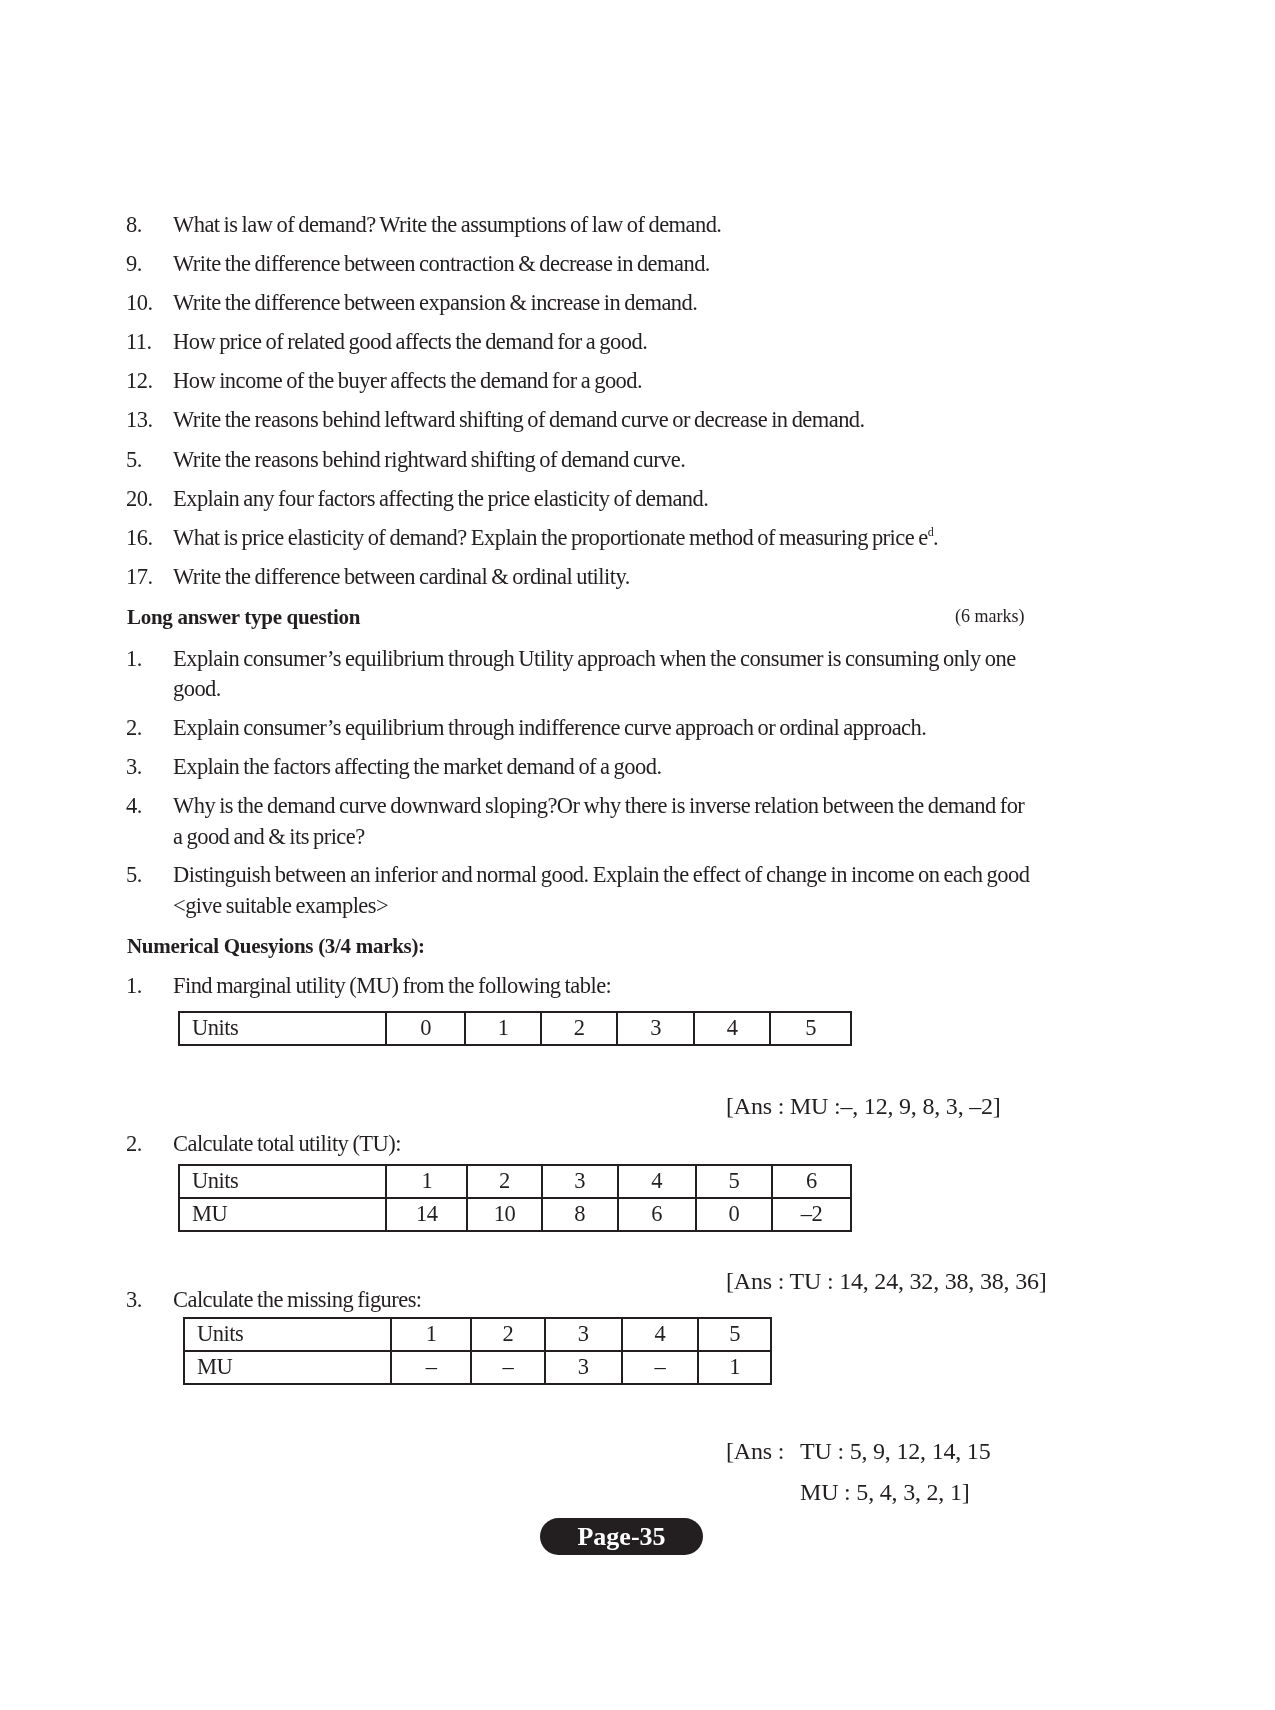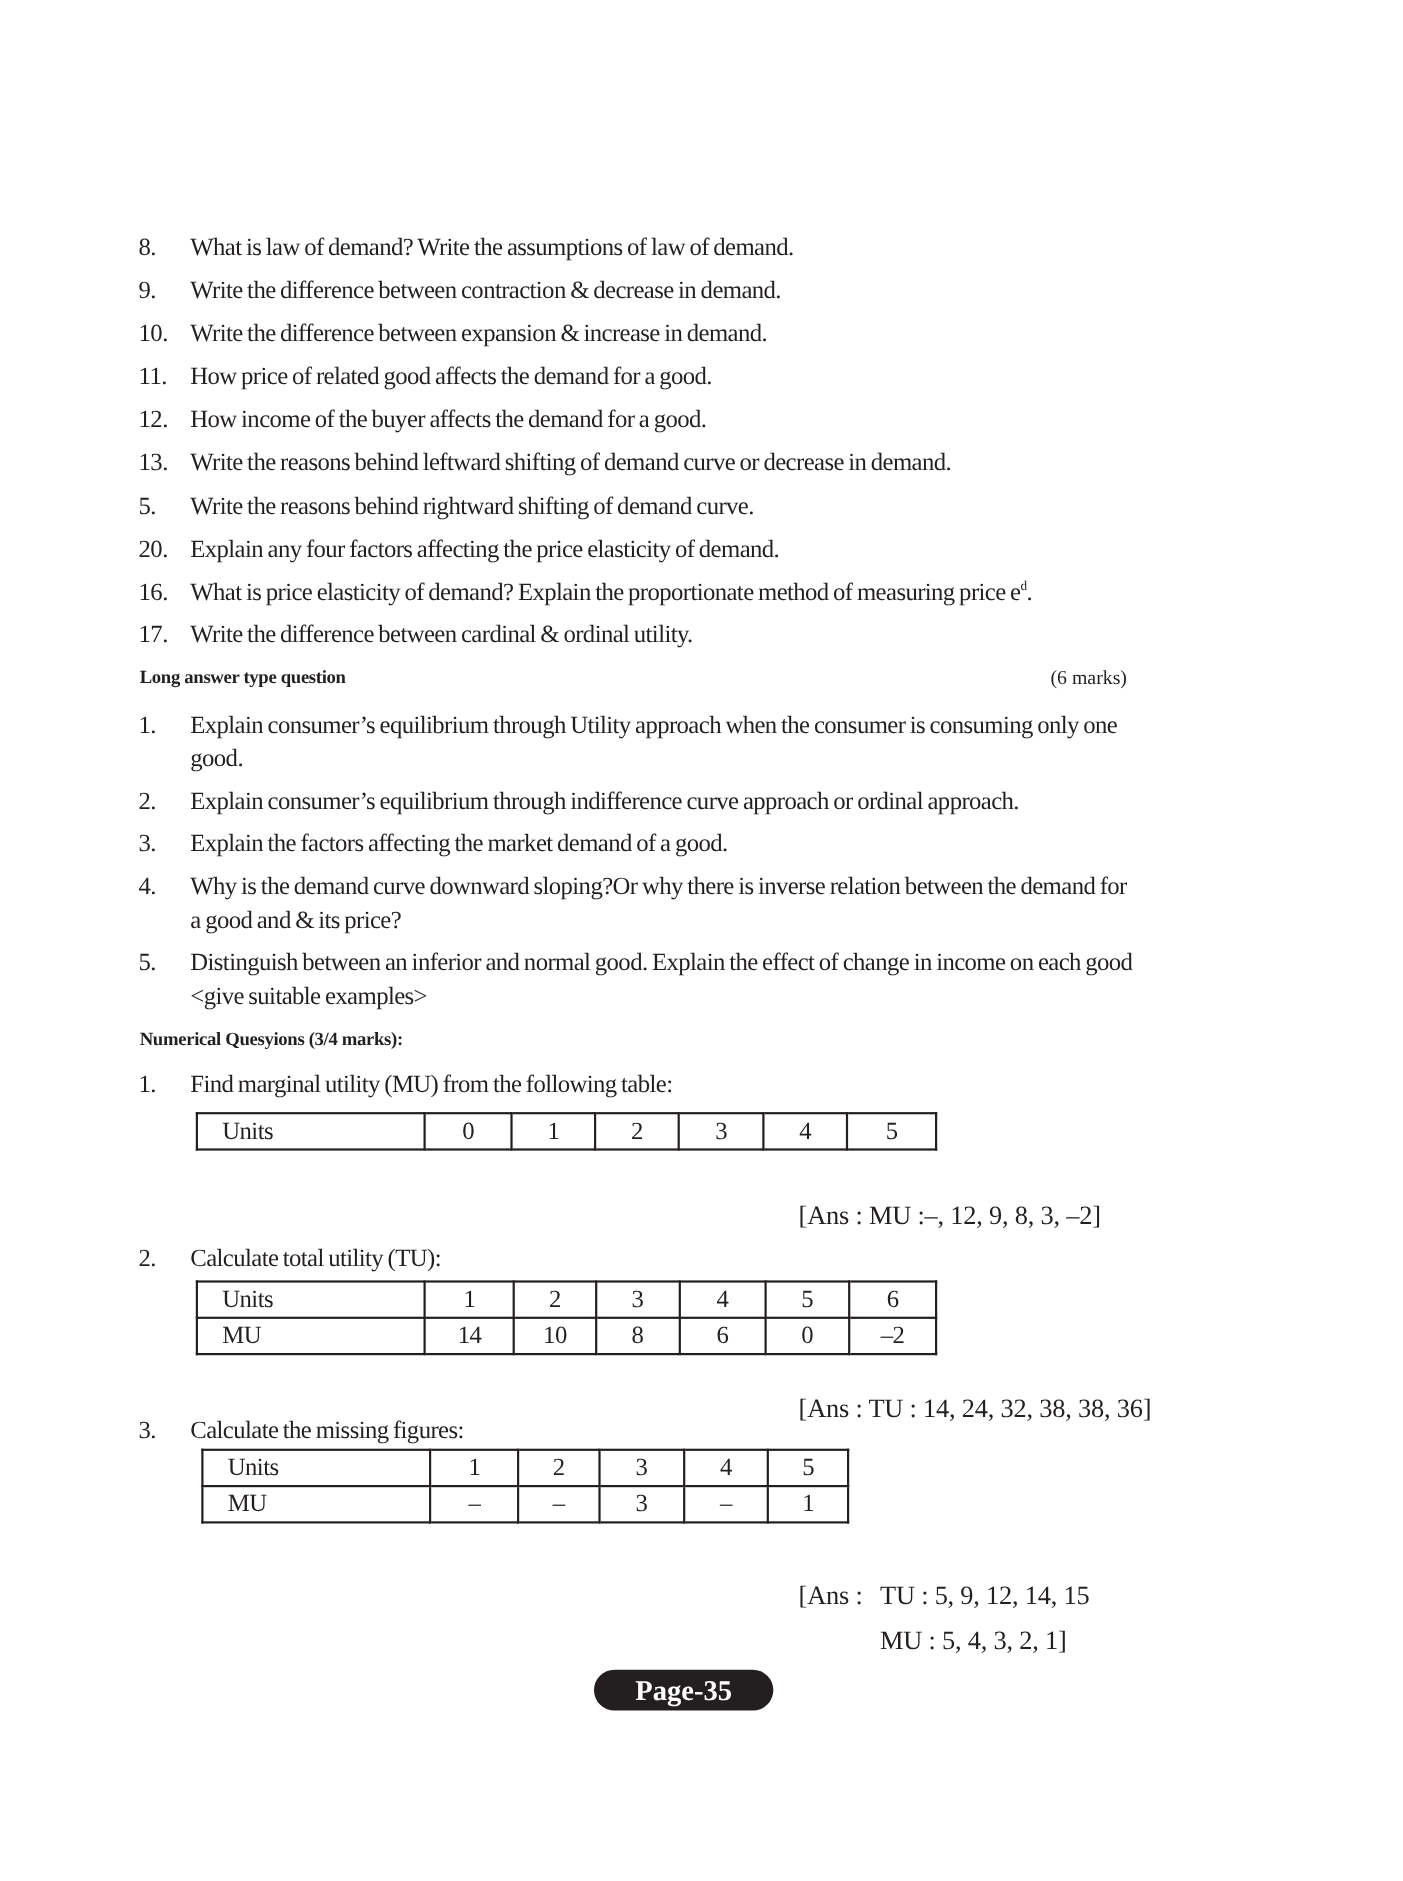--- a/index.html
+++ b/index.html
@@ -2,29 +2,29 @@
 <html><head>
 <meta charset="utf-8">
 <style>
   html, body { margin: 0; padding: 0; background: #ffffff; }
   body { width: 1275px; height: 1710px; position: relative; overflow: hidden;
          font-family: "Liberation Serif", "DejaVu Serif", serif; color: #231f20; }
   .line { position: absolute; font-size: 22.5px; line-height: 1; white-space: nowrap;
           letter-spacing: -0.55px; word-spacing: -1px; }
   .num { position: absolute; left: 126px; font-size: 22.5px; line-height: 1; white-space: nowrap; }
   .txt { position: absolute; left: 173px; }
-  .heading { position: absolute; left: 127px; font-weight: bold; font-size: 17px;
+  .heading { position: absolute; left: 127px; font-weight: bold; font-size: 21px;
              line-height: 1; white-space: nowrap; letter-spacing: -0.3px; }
   .marks { position: absolute; left: 955px; font-weight: normal; font-size: 18px; line-height: 1; white-space: nowrap; }
   sup { font-size: 12px; vertical-align: 9px; line-height: 0; }
   table.data { position: absolute; border-collapse: collapse; font-size: 22.5px;
                letter-spacing: -0.5px; }
   table.data td { border: 2.5px solid #231f20; height: 31px; padding: 0; text-align: center;
                   vertical-align: middle; line-height: 1; }
-  table.data td.rowhead { text-align: left; padding-left: 22px; }
+  table.data td.rowhead { text-align: left; padding-left: 12px; }
   .ans { position: absolute; font-size: 24px; line-height: 1; white-space: nowrap; letter-spacing: -0.2px; }
   .page-badge { position: absolute; left: 540px; top: 1518px; width: 163px; height: 37px;
                 background: #231f20; border-radius: 19px; color: #ffffff; font-weight: bold;
                 font-size: 26px; text-align: center; line-height: 37px; }
 </style>
 </head>
 <body>
 
 <div>
   <div class="line" style="top:214px;">

